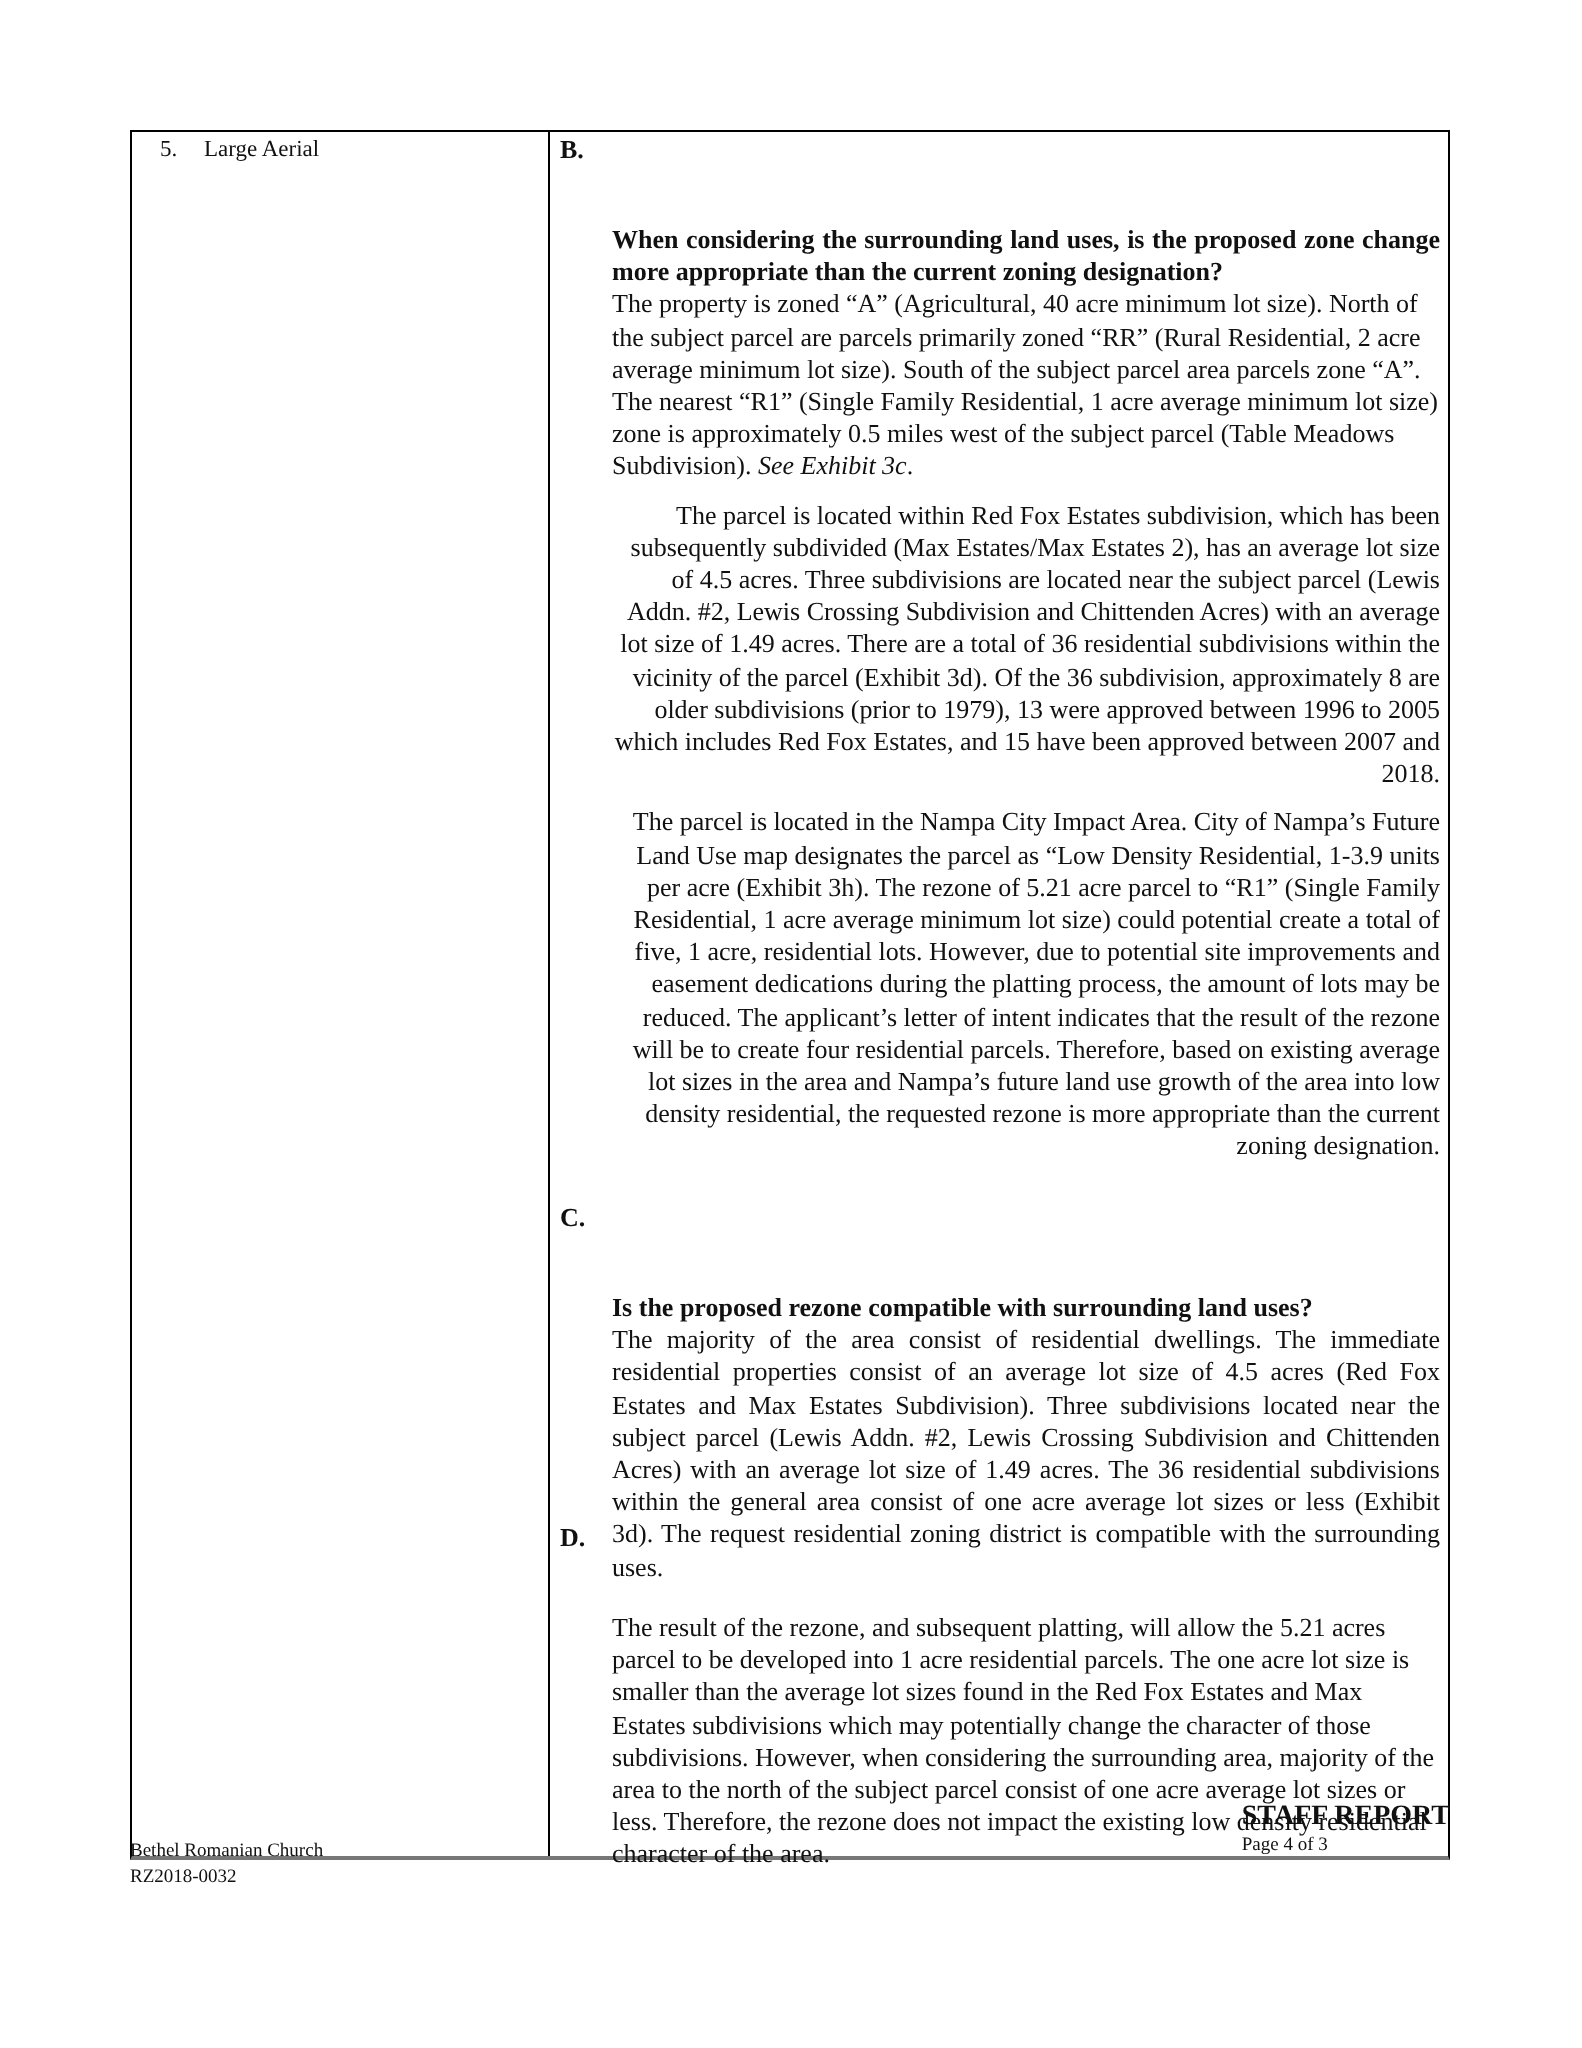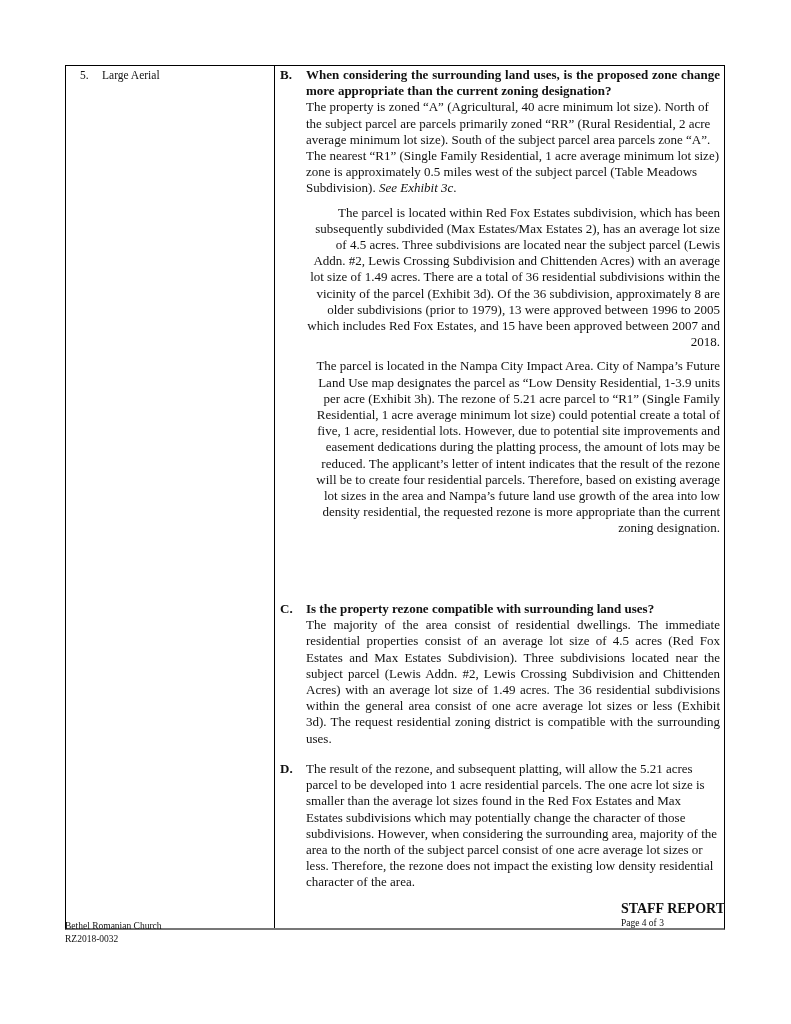--- a/index.html
+++ b/index.html
@@ -25,21 +25,21 @@
       position: absolute; left: 210px; top: 0; width: 448px; height: 100%;
       box-sizing: border-box;
     }
     .section {
       position: absolute; left: 4px; width: 440px;
       font-size: 13px; line-height: 16.2px;
     }
     .sec-letter {
       position: absolute; left: 0; top: 0; font-weight: bold;
     }
-    .sec-body { margin-left: 26px; }
+    .sec-body { margin-left: 26px; margin-top: 45px; }
     .sec-q { font-weight: bold; }
     .sec-q.justify { text-align: justify; text-align-last: left; }
     .para { margin: 0; }
     .para.justify { text-align: justify; text-align-last: left; }
     .para + .para { margin-top: 8px; text-align: right; }
     .footer-left {
       position: absolute; left: 65px; top: 920px;
       font-size: 9.5px; line-height: 13px;
     }
     .footer-right {
@@ -67,21 +67,21 @@
         <div class="sec-q justify">When considering the surrounding land uses, is the proposed zone change more appropriate than the current zoning designation?</div>
         <p class="para"><span>The property is zoned “A” (Agricultural, 40 acre minimum lot size). North of the subject parcel are parcels primarily zoned “RR” (Rural Residential, 2 acre average minimum lot size). South of the subject parcel area parcels zone “A”. The nearest “R1” (Single Family Residential, 1 acre average minimum lot size) zone is approximately 0.5 miles west of the subject parcel (Table Meadows Subdivision). </span><em>See Exhibit 3c</em><span>.</span></p>
         <p class="para">The parcel is located within Red Fox Estates subdivision, which has been subsequently subdivided (Max Estates/Max Estates 2), has an average lot size of 4.5 acres. Three subdivisions are located near the subject parcel (Lewis Addn. #2, Lewis Crossing Subdivision and Chittenden Acres) with an average lot size of 1.49 acres. There are a total of 36 residential subdivisions within the vicinity of the parcel (Exhibit 3d). Of the 36 subdivision, approximately 8 are older subdivisions (prior to 1979), 13 were approved between 1996 to 2005 which includes Red Fox Estates, and 15 have been approved between 2007 and 2018.</p>
         <p class="para">The parcel is located in the Nampa City Impact Area. City of Nampa’s Future Land Use map designates the parcel as “Low Density Residential, 1-3.9 units per acre (Exhibit 3h). The rezone of 5.21 acre parcel to “R1” (Single Family Residential, 1 acre average minimum lot size) could potential create a total of five, 1 acre, residential lots. However, due to potential site improvements and easement dedications during the platting process, the amount of lots may be reduced. The applicant’s letter of intent indicates that the result of the rezone will be to create four residential parcels. Therefore, based on existing average lot sizes in the area and Nampa’s future land use growth of the area into low density residential, the requested rezone is more appropriate than the current zoning designation.</p>
       </div>
     </div>
 
     <div class="section" style="top:535px;">
       <span class="sec-letter">C.</span>
       <div class="sec-body">
-        <div class="sec-q">Is the property rezone compatible with surrounding land uses?</div>
+        <div class="sec-q">Is the proposed rezone compatible with surrounding land uses?</div>
         <p class="para justify">The majority of the area consist of residential dwellings. The immediate residential properties consist of an average lot size of 4.5 acres (Red Fox Estates and Max Estates Subdivision). Three subdivisions located near the subject parcel (Lewis Addn. #2, Lewis Crossing Subdivision and Chittenden Acres) with an average lot size of 1.49 acres. The 36 residential subdivisions within the general area consist of one acre average lot sizes or less (Exhibit 3d). The request residential zoning district is compatible with the surrounding uses.</p>
       </div>
     </div>
 
     <div class="section" style="top:695px;">
       <span class="sec-letter">D.</span>
       <div class="sec-body">
         <p class="para">The result of the rezone, and subsequent platting, will allow the 5.21 acres parcel to be developed into 1 acre residential parcels. The one acre lot size is smaller than the average lot sizes found in the Red Fox Estates and Max Estates subdivisions which may potentially change the character of those subdivisions. However, when considering the surrounding area, majority of the area to the north of the subject parcel consist of one acre average lot sizes or less. Therefore, the rezone does not impact the existing low density residential character of the area.</p>
       </div>
     </div>

